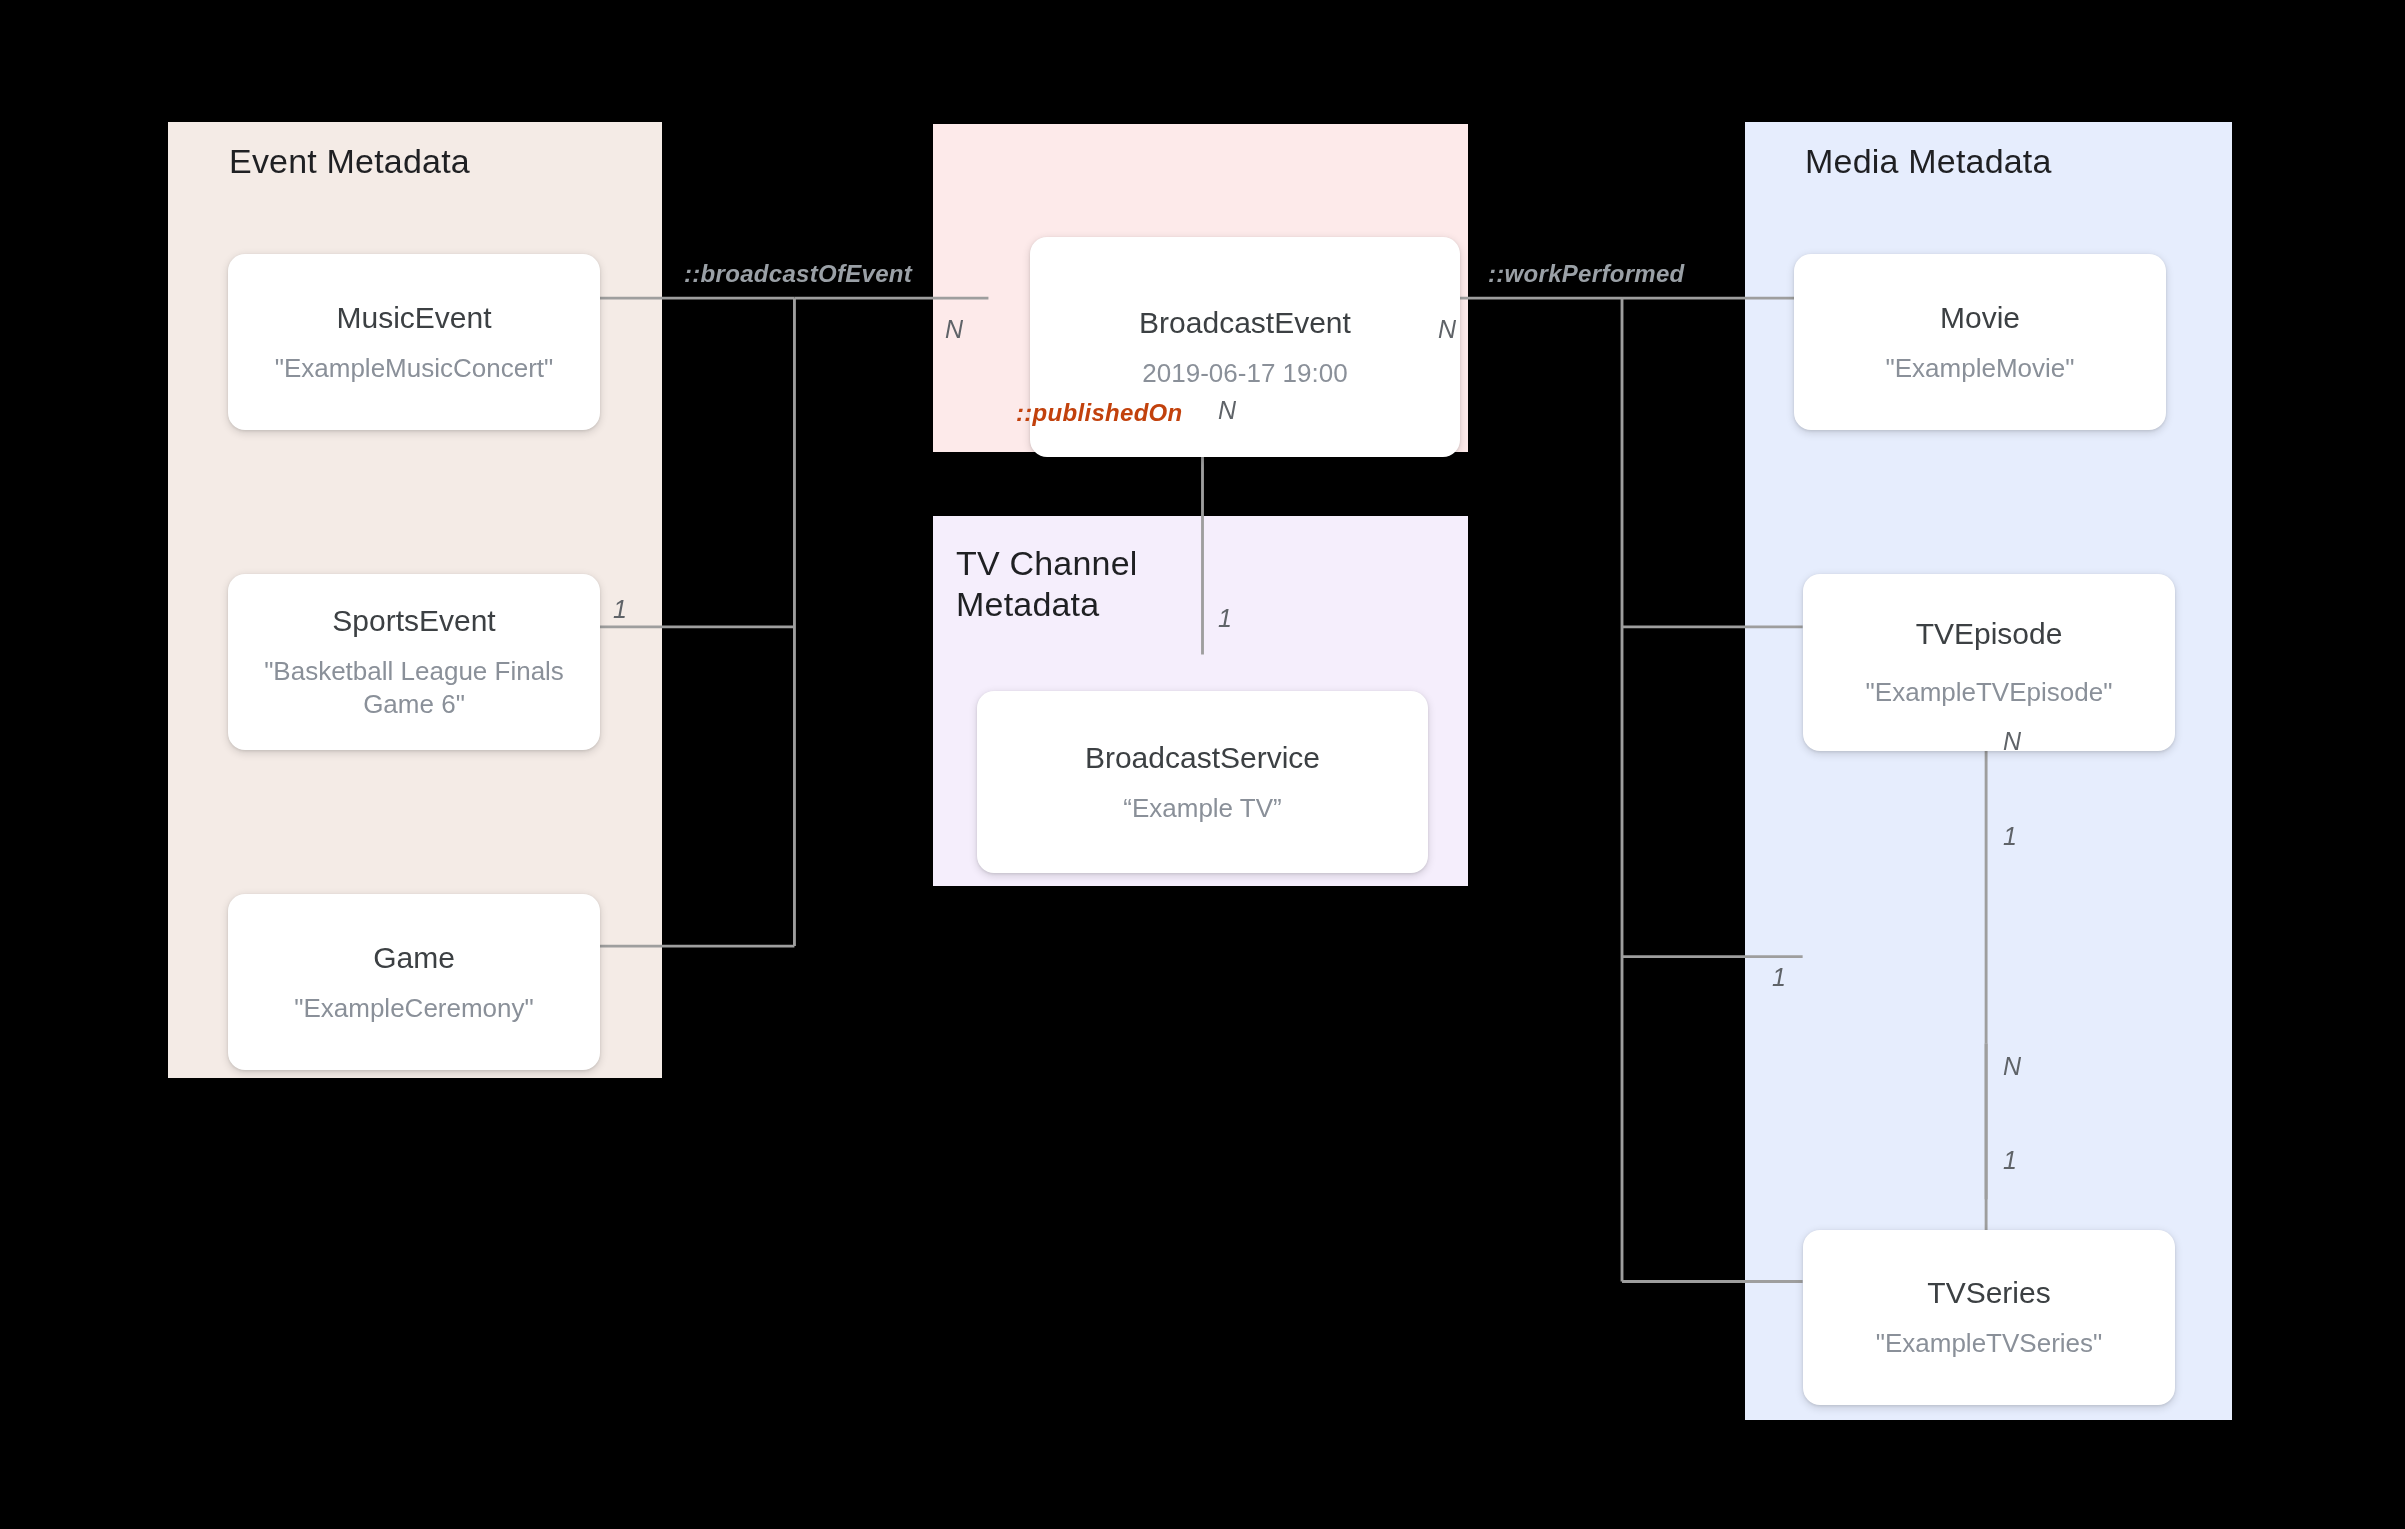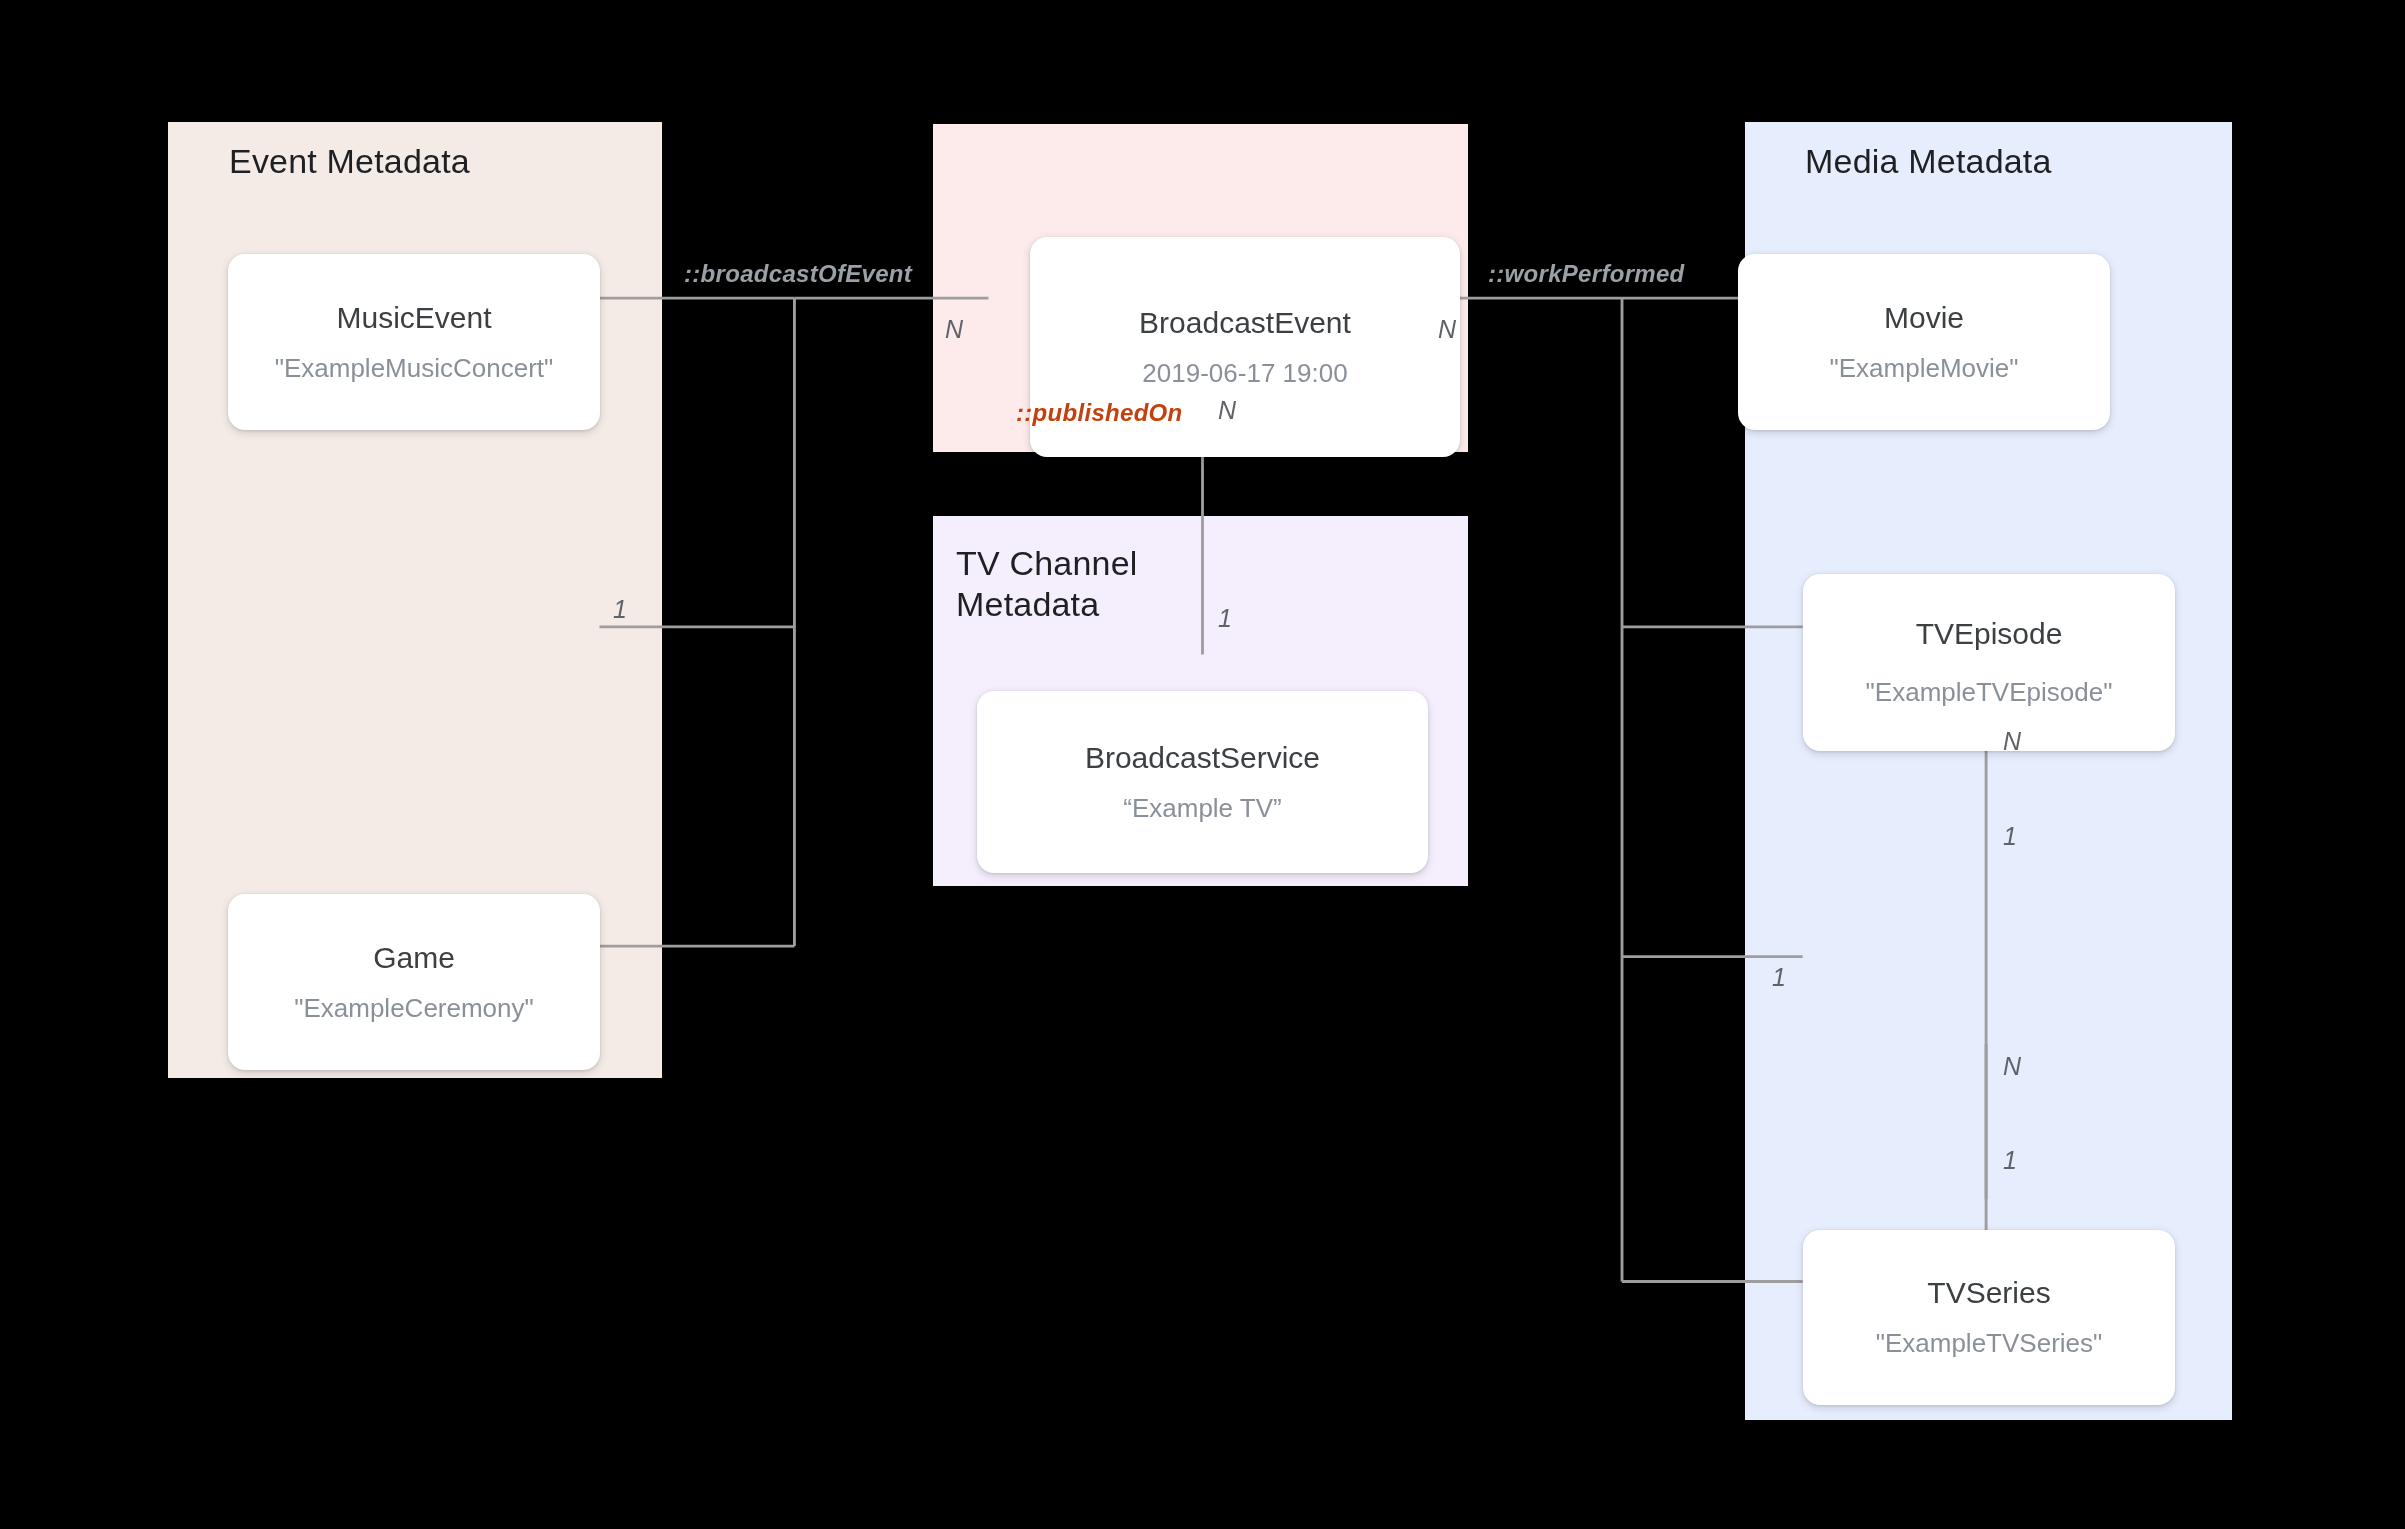--- a/index.html
+++ b/index.html
@@ -114,37 +114,41 @@
 
   <div class="panel-title" style="left:229px; top:141px;">Event Metadata</div>
   <div class="panel-title" style="left:956px; top:543px; width:220px;">TV Channel Metadata</div>
   <div class="panel-title" style="left:1805px; top:141px;">Media Metadata</div>
 
   <div class="node" style="left:228px; top:218px; width:372px; height:176px;">
     <div class="node-type">MusicEvent</div>
     <div class="node-value">"ExampleMusicConcert"</div>
   </div>
 
+  <div class="node" style="left:228px; top:538px; width:372px; height:176px;">
+    <div class="node-type">SportsEvent</div>
+    <div class="node-value" style="max-width:315px;">"Basketball League Finals Game 6"</div>
+  </div>
 
   <div class="node" style="left:228px; top:858px; width:372px; height:176px;">
     <div class="node-type">Game</div>
     <div class="node-value">"ExampleCeremony"</div>
   </div>
 
   <div class="node" style="left:1030px; top:201px; width:430px; height:220px;">
     <div class="node-type">BroadcastEvent</div>
     <div class="node-value">2019-06-17 19:00</div>
   </div>
 
   <div class="node" style="left:977px; top:655px; width:451px; height:182px;">
     <div class="node-type">BroadcastService</div>
     <div class="node-value">“Example TV”</div>
   </div>
 
-  <div class="node" style="left:1738px; top:218px; width:372px; height:176px;">
+  <div class="node" style="left:1794px; top:218px; width:372px; height:176px;">
     <div class="node-type">Movie</div>
     <div class="node-value">"ExampleMovie"</div>
   </div>
 
   <div class="node" style="left:1803px; top:538px; width:372px; height:177px;gap:8px;">
     <div class="node-type">TVEpisode</div>
     <div class="node-value">"ExampleTVEpisode"</div>
   </div>
 
 

